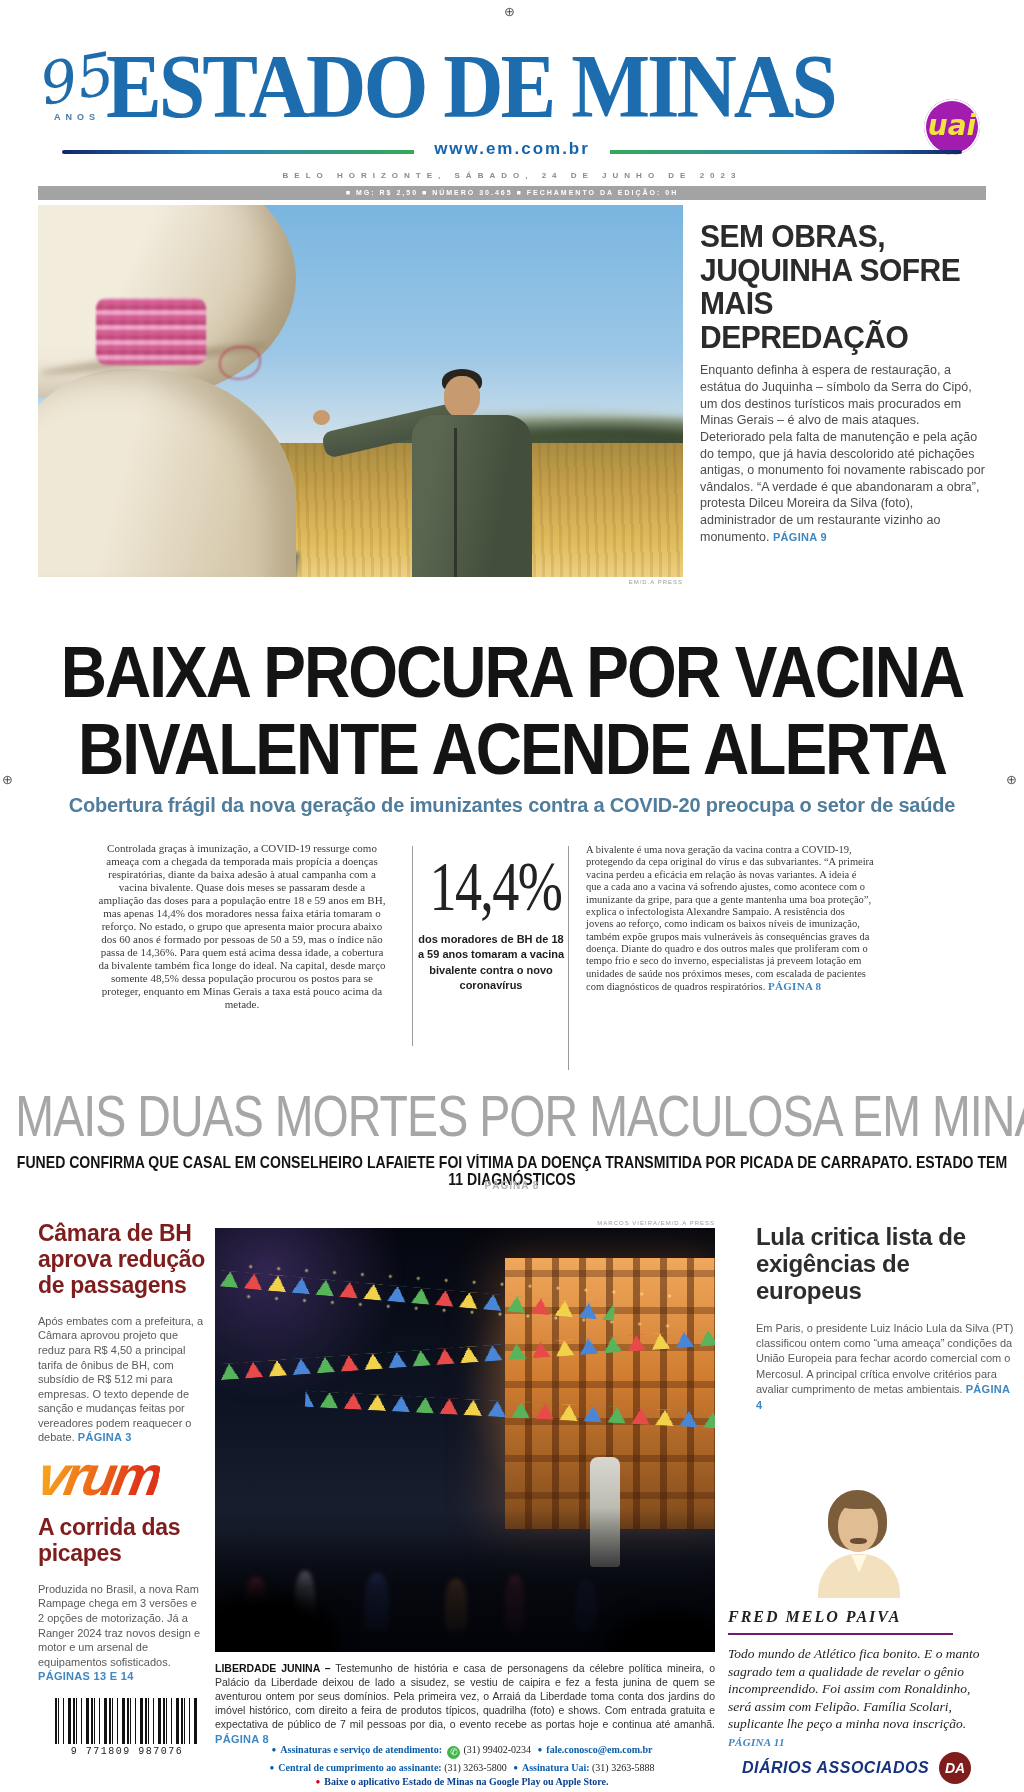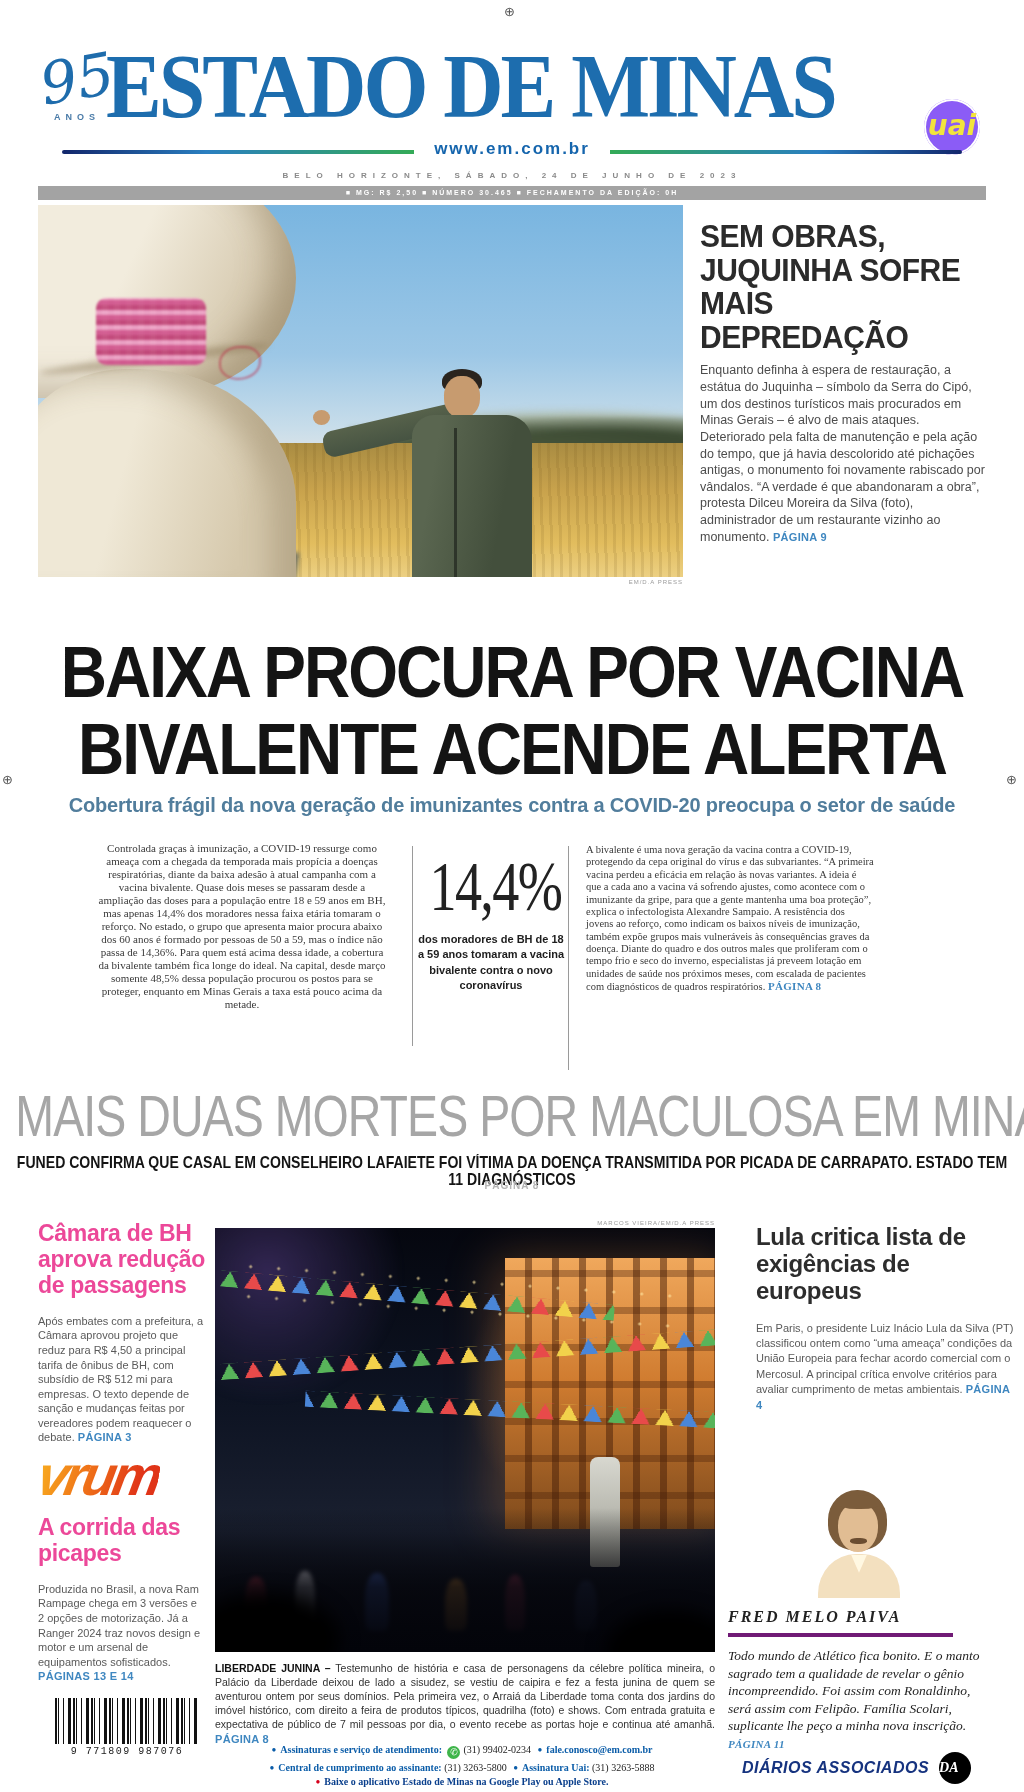--- a/index.html
+++ b/index.html
@@ -13,21 +13,21 @@
   .reg-right{left:1006px;top:772px;}
 
   
   .anos{position:absolute;left:40px;top:50px;width:74px;text-align:center;color:#1e6cac;}
   .anos-num{display:block;font-family:"DejaVu Serif",serif;font-style:italic;font-size:58px;line-height:1;transform:rotate(-10deg);}
   .anos-label{display:block;font-size:9px;letter-spacing:5px;margin-top:4px;color:#4a7ba8;font-weight:bold;}
   .mast-title{position:absolute;left:106px;top:36px;width:820px;white-space:nowrap;
       font-family:"Liberation Serif",serif;font-weight:bold;font-size:82px;letter-spacing:-3px;
       color:#1d6dae;transform:scale(1.02,1.1);transform-origin:left top;}
   .uai{position:absolute;left:924px;top:99px;width:56px;height:56px;border-radius:50%;
-      background:#8b5cf6;color:#f2e43c;text-align:center;line-height:54px;
+      background:#a21caf;color:#f2e43c;text-align:center;line-height:54px;
       font-family:"DejaVu Sans",sans-serif;font-style:italic;font-weight:bold;font-size:28px;
       box-shadow:0 0 0 2px #fff inset;}
   .rule-grad{position:absolute;left:62px;top:150px;width:900px;height:4px;border-radius:2px;
       background:linear-gradient(90deg,#12266b 0%,#2a7fc0 16%,#35b04a 42%,#bfd730 50%,#35b04a 58%,#2a7fc0 84%,#12266b 100%);}
   .website{position:absolute;left:0;top:139px;width:1024px;text-align:center;}
   .website span{background:#fff;padding:0 20px;color:#1565ad;font-weight:bold;font-size:17px;letter-spacing:2px;}
   .dateline{position:absolute;left:0;top:171px;width:1024px;text-align:center;
       font-size:8px;letter-spacing:6px;color:#8a8a8a;font-weight:bold;}
   .infobar{position:absolute;left:38px;top:186px;width:948px;height:14px;background:#a3a3a3;
       color:#fff;font-size:7px;letter-spacing:2px;text-align:center;line-height:14px;font-weight:bold;}
@@ -96,21 +96,21 @@
   
   .mac-h{position:absolute;left:0;top:1084px;width:1024px;text-align:center;white-space:nowrap;
       color:#a6a6a6;font-size:48px;letter-spacing:-1px;transform:scale(.97,1.18);transform-origin:center top;}
   .mac-sub{position:absolute;left:0;top:1154px;width:1024px;text-align:center;
       font-size:14.5px;font-weight:bold;color:#141414;transform:scale(.97,1.08);transform-origin:center top;}
   .mac-page{position:absolute;left:0;top:1180px;width:1024px;text-align:center;
       color:#b5b5b5;font-size:10px;font-weight:bold;letter-spacing:1px;}
 
   
   .bl{position:absolute;left:38px;top:1220px;width:168px;}
-  .bl h3,.corrida h3{margin:0 0 16px;font-size:23px;line-height:1.13;color:#ec4899;letter-spacing:-.3px;}
+  .bl h3,.corrida h3{margin:0 0 16px;font-size:23px;line-height:1.13;color:#7f1d1d;letter-spacing:-.3px;}
   .bl p,.corrida p,.br-lula p{margin:0;font-size:11px;line-height:1.32;color:#5a5a5a;}
   .vrum{position:absolute;left:38px;top:1448px;}
   .vrum-logo{display:inline-block;font-size:56px;line-height:1;font-weight:bold;font-style:italic;
       letter-spacing:-4px;transform:skewX(-10deg);
       background:linear-gradient(95deg,#f7a51e 5%,#ee6c18 45%,#e03418 85%);
       -webkit-background-clip:text;background-clip:text;color:transparent;}
   .corrida{position:absolute;left:38px;top:1514px;width:168px;}
   .barcode-wrap{position:absolute;left:55px;top:1698px;width:144px;text-align:center;}
   .barcode{height:46px;background:repeating-linear-gradient(90deg,#111 0 2px,#fff 2px 3px,#111 3px 4px,#fff 4px 8px,#111 8px 9px,#fff 9px 13px,#111 13px 16px,#fff 16px 18px);}
   .barcode-digits{font-family:"Liberation Mono",monospace;font-size:10px;letter-spacing:1.5px;color:#222;margin-top:2px;}
@@ -156,37 +156,37 @@
   .br-lula p{font-size:11px;line-height:1.4;}
   .fred{position:absolute;left:728px;top:1488px;width:262px;text-align:left;}
   .fp{position:relative;width:86px;height:110px;margin:0 auto;filter:sepia(.15);}
   .fp-hair{position:absolute;left:14%;top:2%;width:68%;height:54%;background:#7a5836;border-radius:50% 50% 42% 42%;}
   .fp-face{position:absolute;left:26%;top:14%;width:46%;height:44%;background:#dcb68e;border-radius:46% 46% 50% 50%;}
   .fp-fringe{position:absolute;left:24%;top:6%;width:52%;height:13%;background:#7a5836;border-radius:40% 60% 50% 50%;}
   .fp-stache{position:absolute;left:39%;top:45%;width:20%;height:6%;background:#6b4a2c;border-radius:40%;}
   .fp-shoulders{position:absolute;left:2%;top:60%;width:96%;height:40%;background:#ead9bd;border-radius:46% 46% 6% 6%/90% 90% 0 0;}
   .fp-collar{position:absolute;left:41%;top:61%;width:18%;height:16%;background:#f8f1e2;clip-path:polygon(50% 100%,0 0,100% 0);}
   .fred-name{margin-top:10px;font-family:"Liberation Serif",serif;font-style:italic;font-weight:bold;
-      font-size:16px;letter-spacing:2px;color:#222;border-bottom:4px solid #701a75;padding-bottom:7px;width:225px;}
+      font-size:16px;letter-spacing:2px;color:#222;border-bottom:2px solid #701a75;padding-bottom:7px;width:225px;}
   .fred-text{margin-top:10px;font-family:"Liberation Serif",serif;font-style:italic;
       font-size:13.5px;line-height:1.3;color:#1f1f1f;}
 
   
   .footer{position:absolute;left:230px;top:1744px;width:460px;text-align:center;font-size:10px;color:#222;font-family:Liberation Serif, serif;}
   .f-line{margin-bottom:3px;white-space:nowrap;}
   .blue{color:#0a5ca8;font-weight:bold;}
   .navy{color:#0a3f8c;font-weight:bold;}
   .dot-blue{color:#0a5ca8;font-size:8px;margin:0 4px;vertical-align:1px;}
   .dot-red{color:#d6001c;font-size:8px;margin:0 4px;vertical-align:1px;}
   .wa{display:inline-block;width:13px;height:13px;border-radius:50%;background:#3fb54a;color:#fff;
       font-size:9px;line-height:13px;text-align:center;margin:0 3px;vertical-align:-2px;}
   .da-brand{position:absolute;left:742px;top:1752px;display:flex;align-items:center;gap:10px;}
   .da-word{color:#16337f;font-weight:bold;font-size:16px;font-style:italic;letter-spacing:.5px;}
-  .da-circle{width:32px;height:32px;border-radius:50%;background:#000000;color:#fff;font-weight:bold;
-      font-style:italic;font-size:14px;text-align:left;line-height:32px;font-family:Liberation Serif, serif;}
+  .da-circle{width:32px;height:32px;border-radius:50%;background:#7f1d1d;color:#fff;font-weight:bold;
+      font-style:italic;font-size:14px;text-align:center;line-height:32px;}
 </style>
 </head>
 <body>
 
 <div class="page">
 
   <span class="regmark reg-top">⊕</span>
   <span class="regmark reg-left">⊕</span>
   <span class="regmark reg-right">⊕</span>
 

